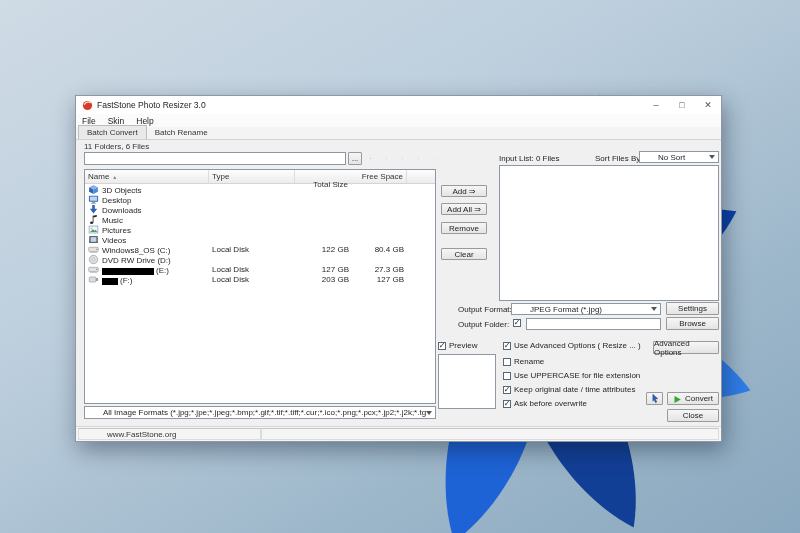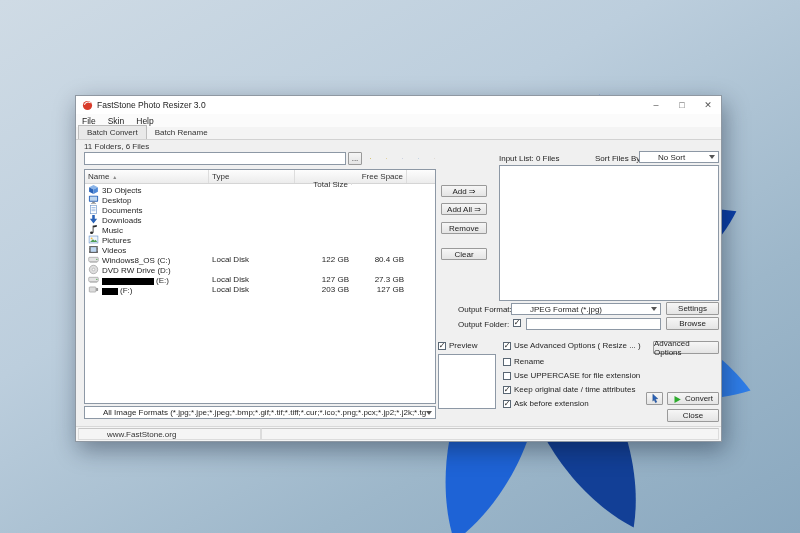--- a/index.html
+++ b/index.html
@@ -190,36 +190,20 @@
             <span>Desktop</span>
           </div>
           <div class="fl-cell" style="width: 86px;"></div>
           <div class="fl-cell num" style="width: 57px;"></div>
           <div class="fl-cell num" style="width: 55px;"></div>
         </div>
         <div class="fl-row">
           <div class="fl-cell" style="width: 124px;">
             <span class="row-icon">
               <svg width="11" height="11" viewBox="0 0 12 12">
-                <rect x="2.6" y="1.4" width="6.8" height="9.2" fill="#fff" stroke="#6a93c8" stroke-width="0.7"></rect>
-                <rect x="3.8" y="3.4" width="4.4" height="0.8" fill="#89aede"></rect>
-                <rect x="3.8" y="5.2" width="4.4" height="0.8" fill="#89aede"></rect>
-                <rect x="3.8" y="7" width="4.4" height="0.8" fill="#89aede"></rect>
-              </svg>
-            </span>
-            <span>Documents</span>
-          </div>
-          <div class="fl-cell" style="width: 86px;"></div>
-          <div class="fl-cell num" style="width: 57px;"></div>
-          <div class="fl-cell num" style="width: 55px;"></div>
-        </div>
-        <div class="fl-row">
-          <div class="fl-cell" style="width: 124px;">
-            <span class="row-icon">
-              <svg width="11" height="11" viewBox="0 0 12 12">
                 <polygon points="4.6,1.2 7.4,1.2 7.4,5.2 10,5.2 6,10.4 2,5.2 4.6,5.2" fill="#2a63b8"></polygon>
               </svg>
             </span>
             <span>Downloads</span>
           </div>
           <div class="fl-cell" style="width: 86px;"></div>
           <div class="fl-cell num" style="width: 57px;"></div>
           <div class="fl-cell num" style="width: 55px;"></div>
         </div>
         <div class="fl-row">
@@ -383,21 +367,21 @@
       <div class="chk-row" style="left: 427px; top: 275px;">
         <span class="checkbox"></span>
         <span>Use UPPERCASE for file extension</span>
       </div>
       <div class="chk-row" style="left: 427px; top: 289px;">
         <span class="checkbox">✓</span>
         <span>Keep original date / time attributes</span>
       </div>
       <div class="chk-row" style="left: 427px; top: 303px;">
         <span class="checkbox">✓</span>
-        <span>Ask before extension</span>
+        <span>Ask before overwrite</span>
       </div>
     </div>
   <div class="btn" style="position:absolute;left:577px;top:245px;width:66px;height:13px;">Advanced Options</div>
 
   <div class="btn" style="position:absolute;left:570px;top:296px;width:17px;height:13px;">
     <span style="width:10px;height:11px;display:inline-flex;" id="pointer-ico">
         <svg width="11" height="11" viewBox="0 0 12 12">
           <polygon points="3.4,0.8 9.4,6.2 6.4,6.6 8.2,10.2 6.6,11 4.9,7.3 3.4,9.2" fill="#2a63b8" stroke="#17407e" stroke-width="0.5"></polygon>
         </svg>
       </span>

